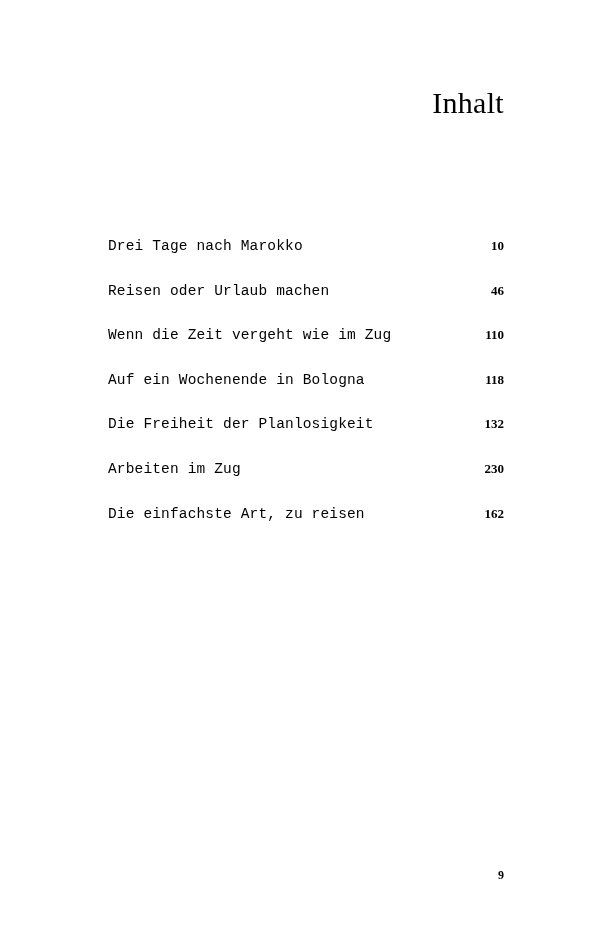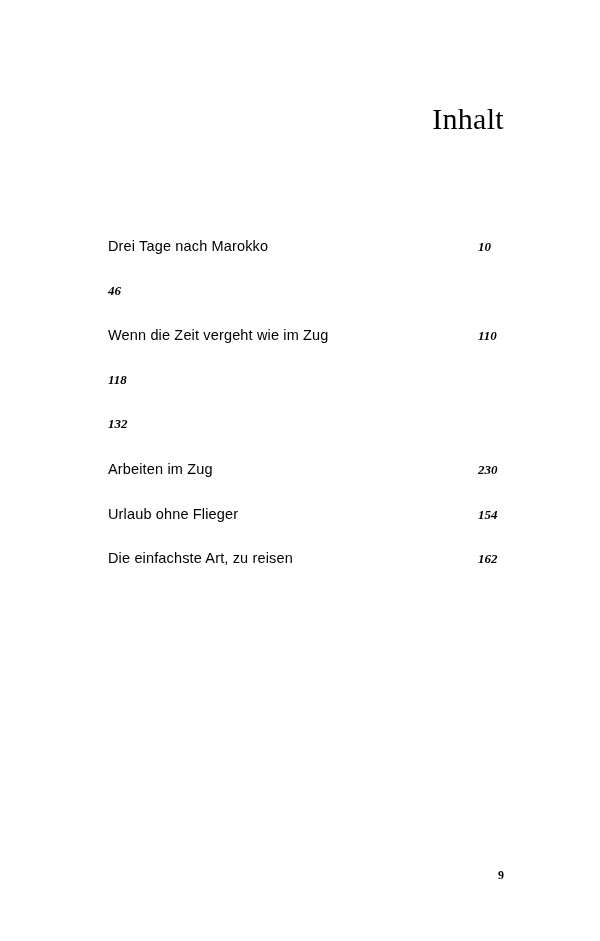--- a/index.html
+++ b/index.html
@@ -20,21 +20,21 @@
     position: absolute;
     top: 0;
     left: 0;
     width: 600px;
     height: 941px;
     box-sizing: border-box;
   }
 
   .toc-title {
     position: absolute;
-    top: 104px;
+    top: 88px;
     right: 96px;
     font-size: 30px;
     font-weight: 400;
     letter-spacing: 0.3px;
     line-height: 1;
     font-family: "Liberation Serif", serif;
   }
 
   .toc-list {
     position: absolute;
@@ -45,31 +45,31 @@
 
   .toc-row {
     display: flex;
     align-items: baseline;
     justify-content: space-between;
     height: 44.6px;
   }
 
   .toc-entry-title {
     font-size: 14.5px;
-    font-family: Liberation Sans, sans-serif;
+    font-family: Liberation Mono, monospace;
     letter-spacing: 0.15px;
     white-space: nowrap;
   }
 
   .toc-entry-page {
     font-size: 13px;
     font-weight: bold;
     font-family: "Liberation Serif", serif;
+    text-align: right;
     min-width: 26px;
-    font-style: italic;
   }
 
   .folio {
     position: absolute;
     bottom: 58px;
     right: 96px;
     font-size: 12px;
     font-weight: bold;
     font-family: "Liberation Serif", serif;
   }
@@ -82,46 +82,45 @@
   <div class="toc-title">Inhalt</div>
 
   <div class="toc-list">
 
     <div class="toc-row">
       <span class="toc-entry-title">Drei Tage nach Marokko</span>
       <span class="toc-entry-page">10</span>
     </div>
 
     <div class="toc-row">
+      <span class="toc-entry-title">Reisen oder Urlaub machen</span>
       <span class="toc-entry-page">46</span>
     </div>
 
 
     <div class="toc-row">
       <span class="toc-entry-title">Wenn die Zeit vergeht wie im Zug</span>
       <span class="toc-entry-page">110</span>
     </div>
 
     <div class="toc-row">
+      <span class="toc-entry-title">Auf ein Wochenende in Bologna</span>
       <span class="toc-entry-page">118</span>
     </div>
 
     <div class="toc-row">
+      <span class="toc-entry-title">Die Freiheit der Planlosigkeit</span>
       <span class="toc-entry-page">132</span>
     </div>
 
     <div class="toc-row">
       <span class="toc-entry-title">Arbeiten im Zug</span>
       <span class="toc-entry-page">230</span>
     </div>
 
-    <div class="toc-row">
-      <span class="toc-entry-title">Urlaub ohne Flieger</span>
-      <span class="toc-entry-page">154</span>
-    </div>
 
 
 
     <div class="toc-row">
       <span class="toc-entry-title">Die einfachste Art, zu reisen</span>
       <span class="toc-entry-page">162</span>
     </div>
 
 
   </div>

